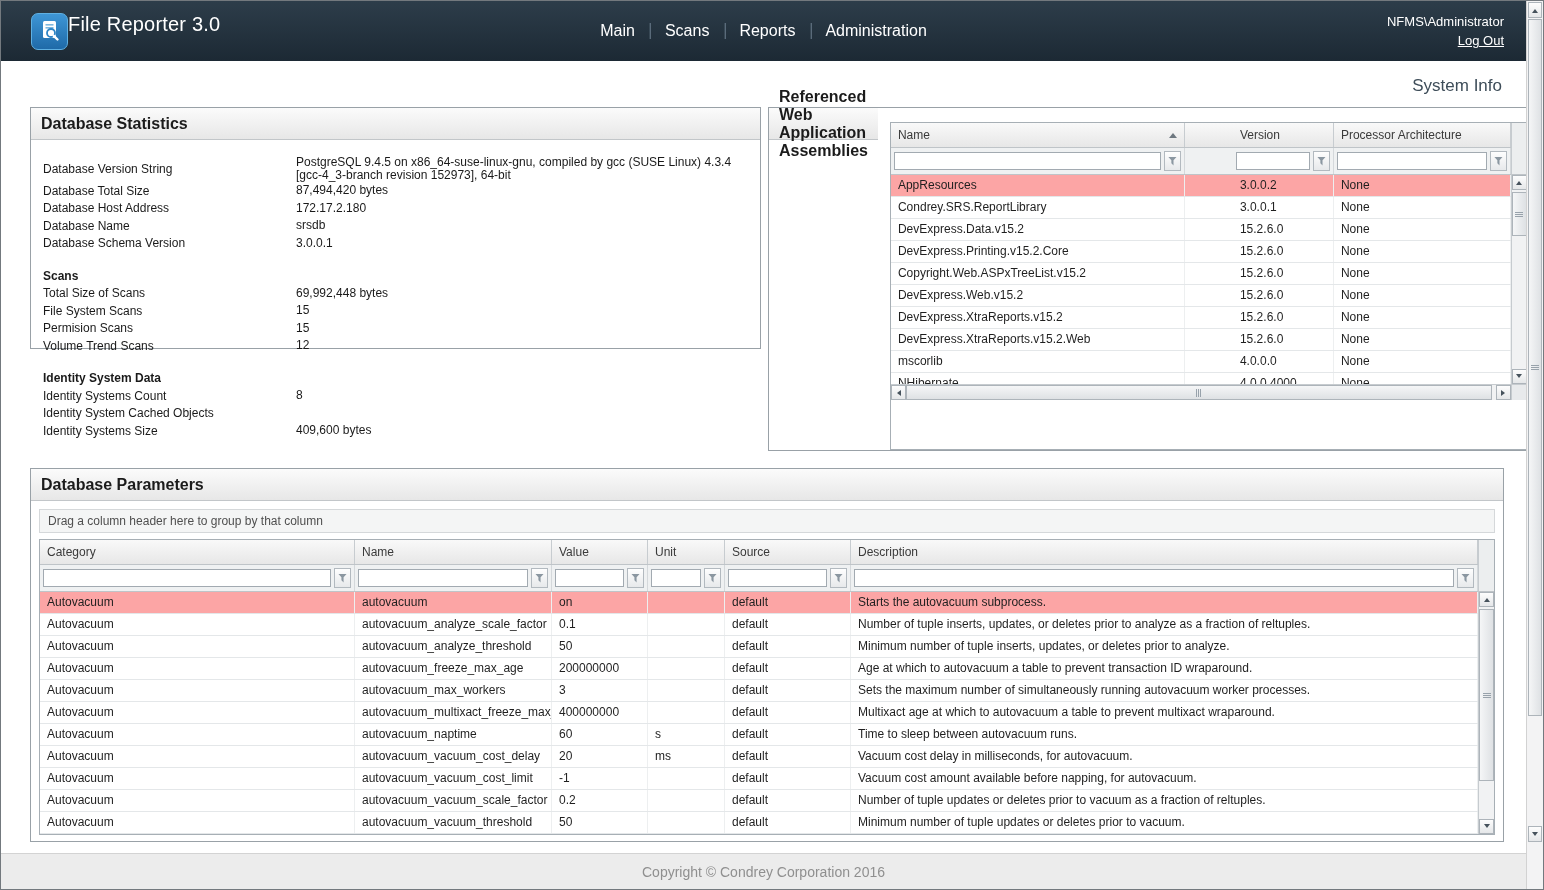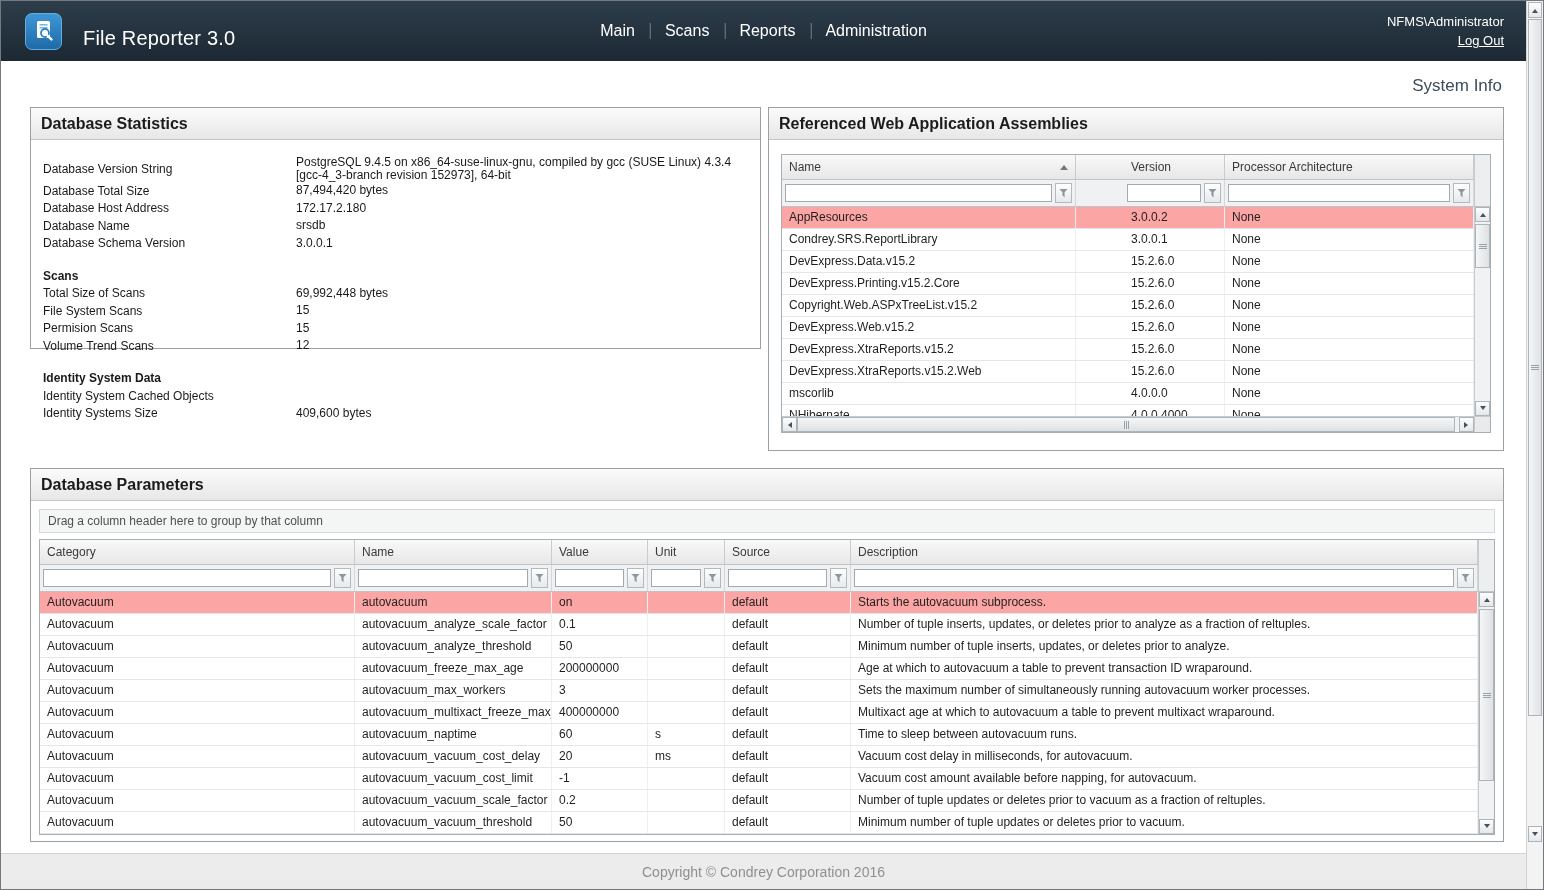--- a/index.html
+++ b/index.html
@@ -6,21 +6,21 @@
   html,body { background:#c9c9c9; }
   body { font-family:"Liberation Sans", sans-serif; }
 
   .screen { width:1544px; height:890px; border:1px solid #73797e; background:#fff;
             display:flex; overflow:hidden; }
   .main-col { flex:1; min-width:0; display:flex; flex-direction:column; }
 
   
   .app-header { flex:0 0 60px; background:linear-gradient(180deg,#2d3d4a 0%,#1c2934 100%);
                 display:flex; align-items:center; padding:0 22px 0 24px; position:relative; }
-  .brand { display:flex; align-items:flex-end; gap:21px; }
+  .brand { display:flex; align-items:flex-start; gap:0;margin-left:6px; }
   .logo-box { width:37px; height:37px; border-radius:7px;
               background:linear-gradient(180deg,#3e96d6 0%,#1f6aa8 100%);
               border:1px solid #5fb0e2; display:flex; align-items:center; justify-content:center; }
   .app-title { color:#ffffff; font-size:20px; letter-spacing:.2px; }
   .main-nav { position:absolute; left:50%; top:0; height:100%; transform:translateX(-50%);
               display:flex; align-items:center; }
   .nav-item { color:#ffffff; font-size:16px; text-decoration:none; padding:0 15px;
               position:relative; cursor:pointer; white-space:nowrap; }
   .nav-item + .nav-item::before { content:""; position:absolute; left:0; top:50%; margin-top:-8px;
               width:1px; height:16px; background:#6f8292; }
@@ -69,21 +69,21 @@
   .grid-body { overflow:hidden; background:#fff; }
   .grid-row { display:flex; height:22px; border-bottom:1px solid #e4e7e9; background:#fff; cursor:pointer; }
   .grid-row.selected { background:#fca5a5; }
   .g-cell { padding:0 7px; line-height:21px; font-size:12px; color:#1f1f1f;
             border-right:1px solid #edeff0; white-space:nowrap; overflow:hidden; }
 
   
   .ac-name { flex:0 0 294px; width:294px; }
   .ac-ver  { flex:0 0 101px; width:101px;margin-left:48px; }
   .ac-arch { flex:1; min-width:0; }
-  .asm-panel { flex:1; height:344px; display:flex; flex-direction:column; }
+  .asm-panel { flex:1; height:344px; display:flex; flex-direction:row; }
   .asm-grid { margin:14px 12px 0 12px; }
   .asm-body { height:209px; }
 
   
   .pc-cat  { flex:0 0 315px; width:315px; }
   .pc-name { flex:0 0 197px; width:197px; }
   .pc-val  { flex:0 0 96px;  width:96px; }
   .pc-unit { flex:0 0 77px;  width:77px; }
   .pc-src  { flex:0 0 126px; width:126px; }
   .pc-desc { flex:1; min-width:0; }
@@ -234,20 +234,24 @@
               <div class="stat-item">
                 <span class="stat-label">Volume Trend Scans</span>
                 <span class="stat-value">12</span>
               </div>
 
               <div class="stat-item section">
                 <span class="stat-label">Identity System Data</span>
                 <span class="stat-value"></span>
               </div>
 
+              <div class="stat-item">
+                <span class="stat-label">Identity Systems Count</span>
+                <span class="stat-value">8</span>
+              </div>
 
               <div class="stat-item">
                 <span class="stat-label">Identity System Cached Objects</span>
               </div>
 
               <div class="stat-item">
                 <span class="stat-label">Identity Systems Size</span>
                 <span class="stat-value">409,600 bytes</span>
               </div>
             </div>

